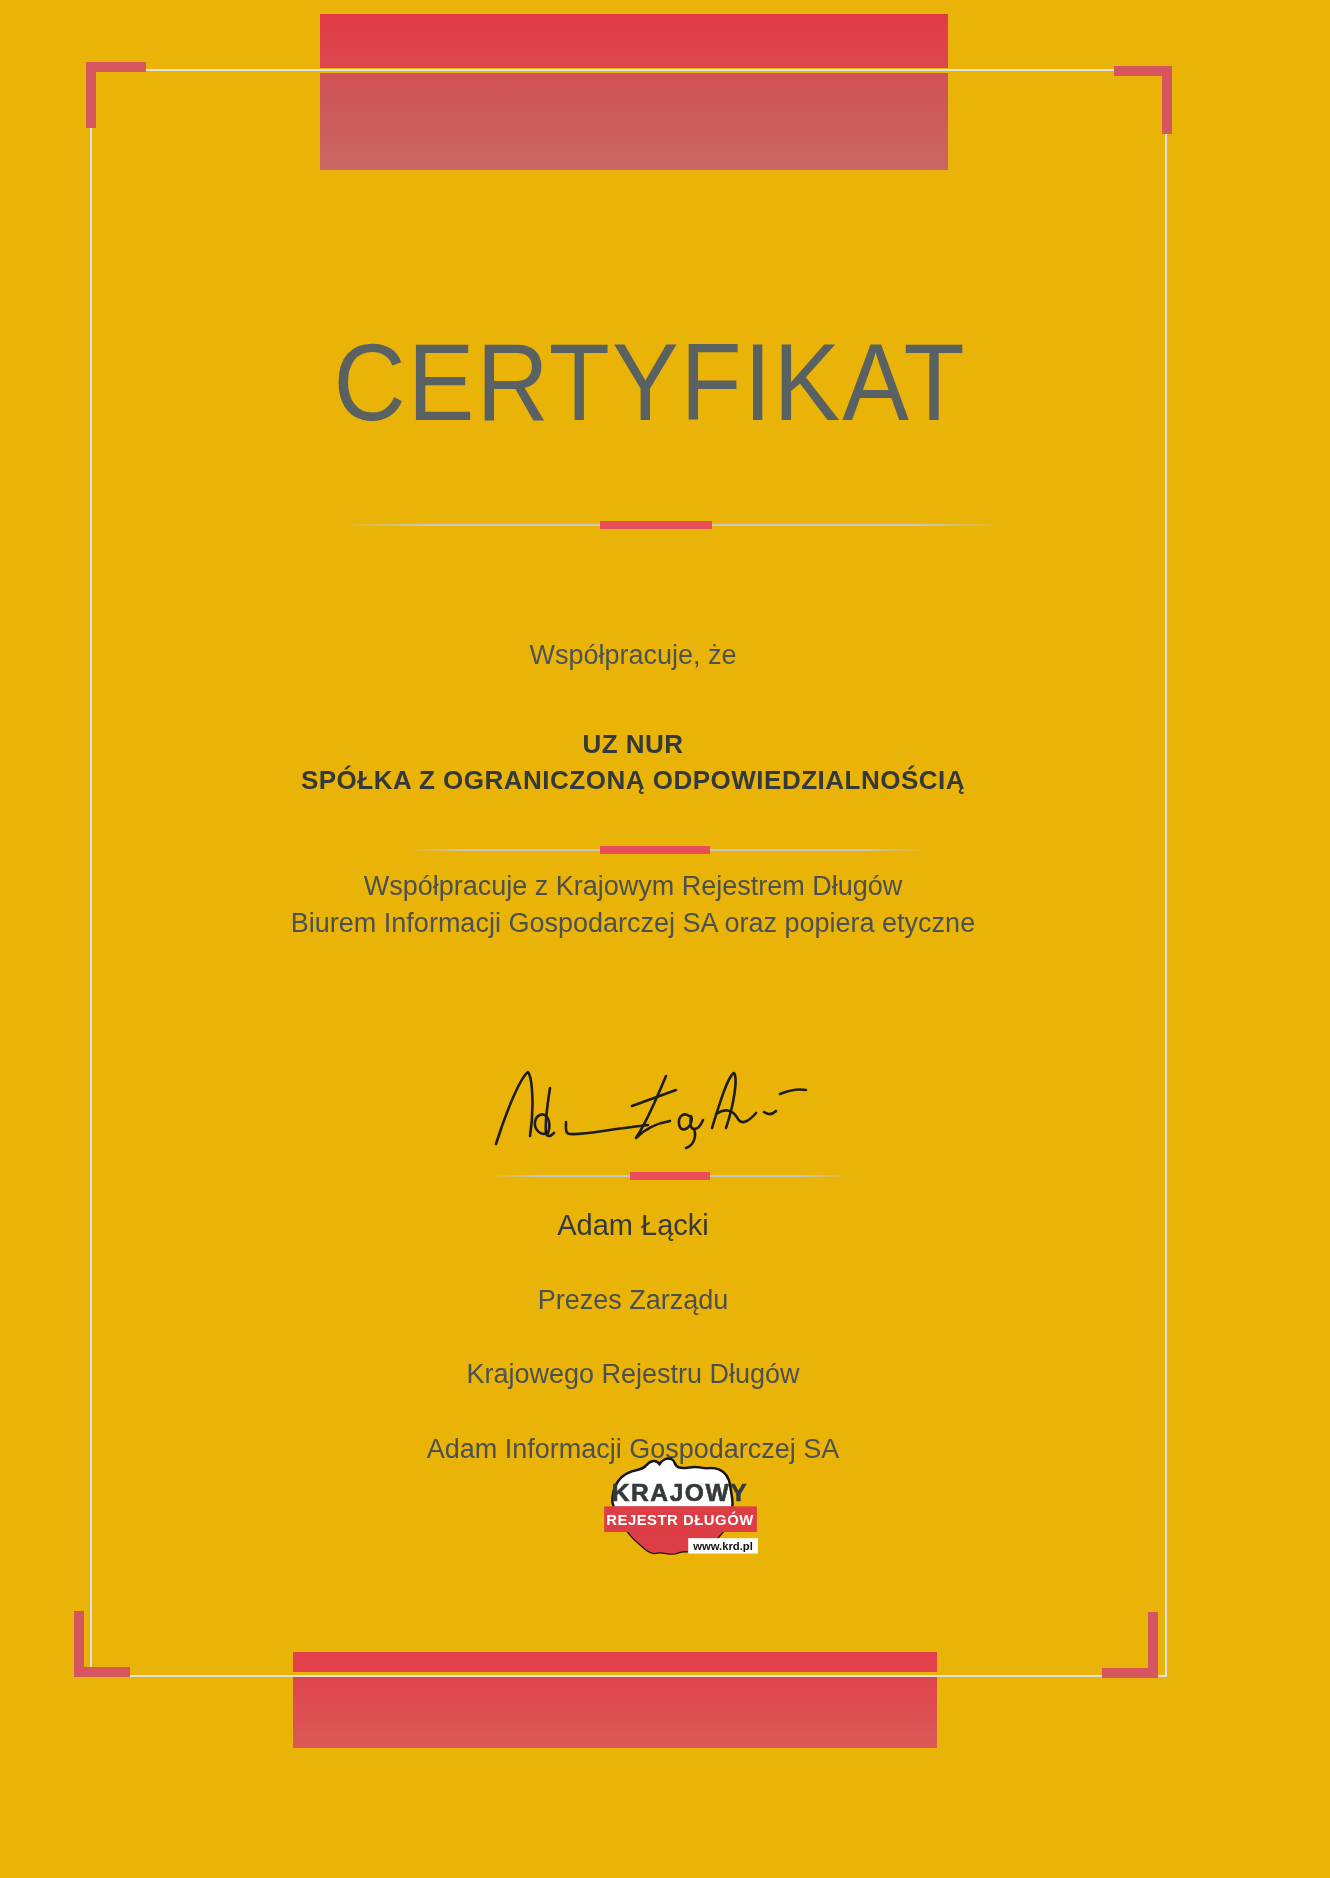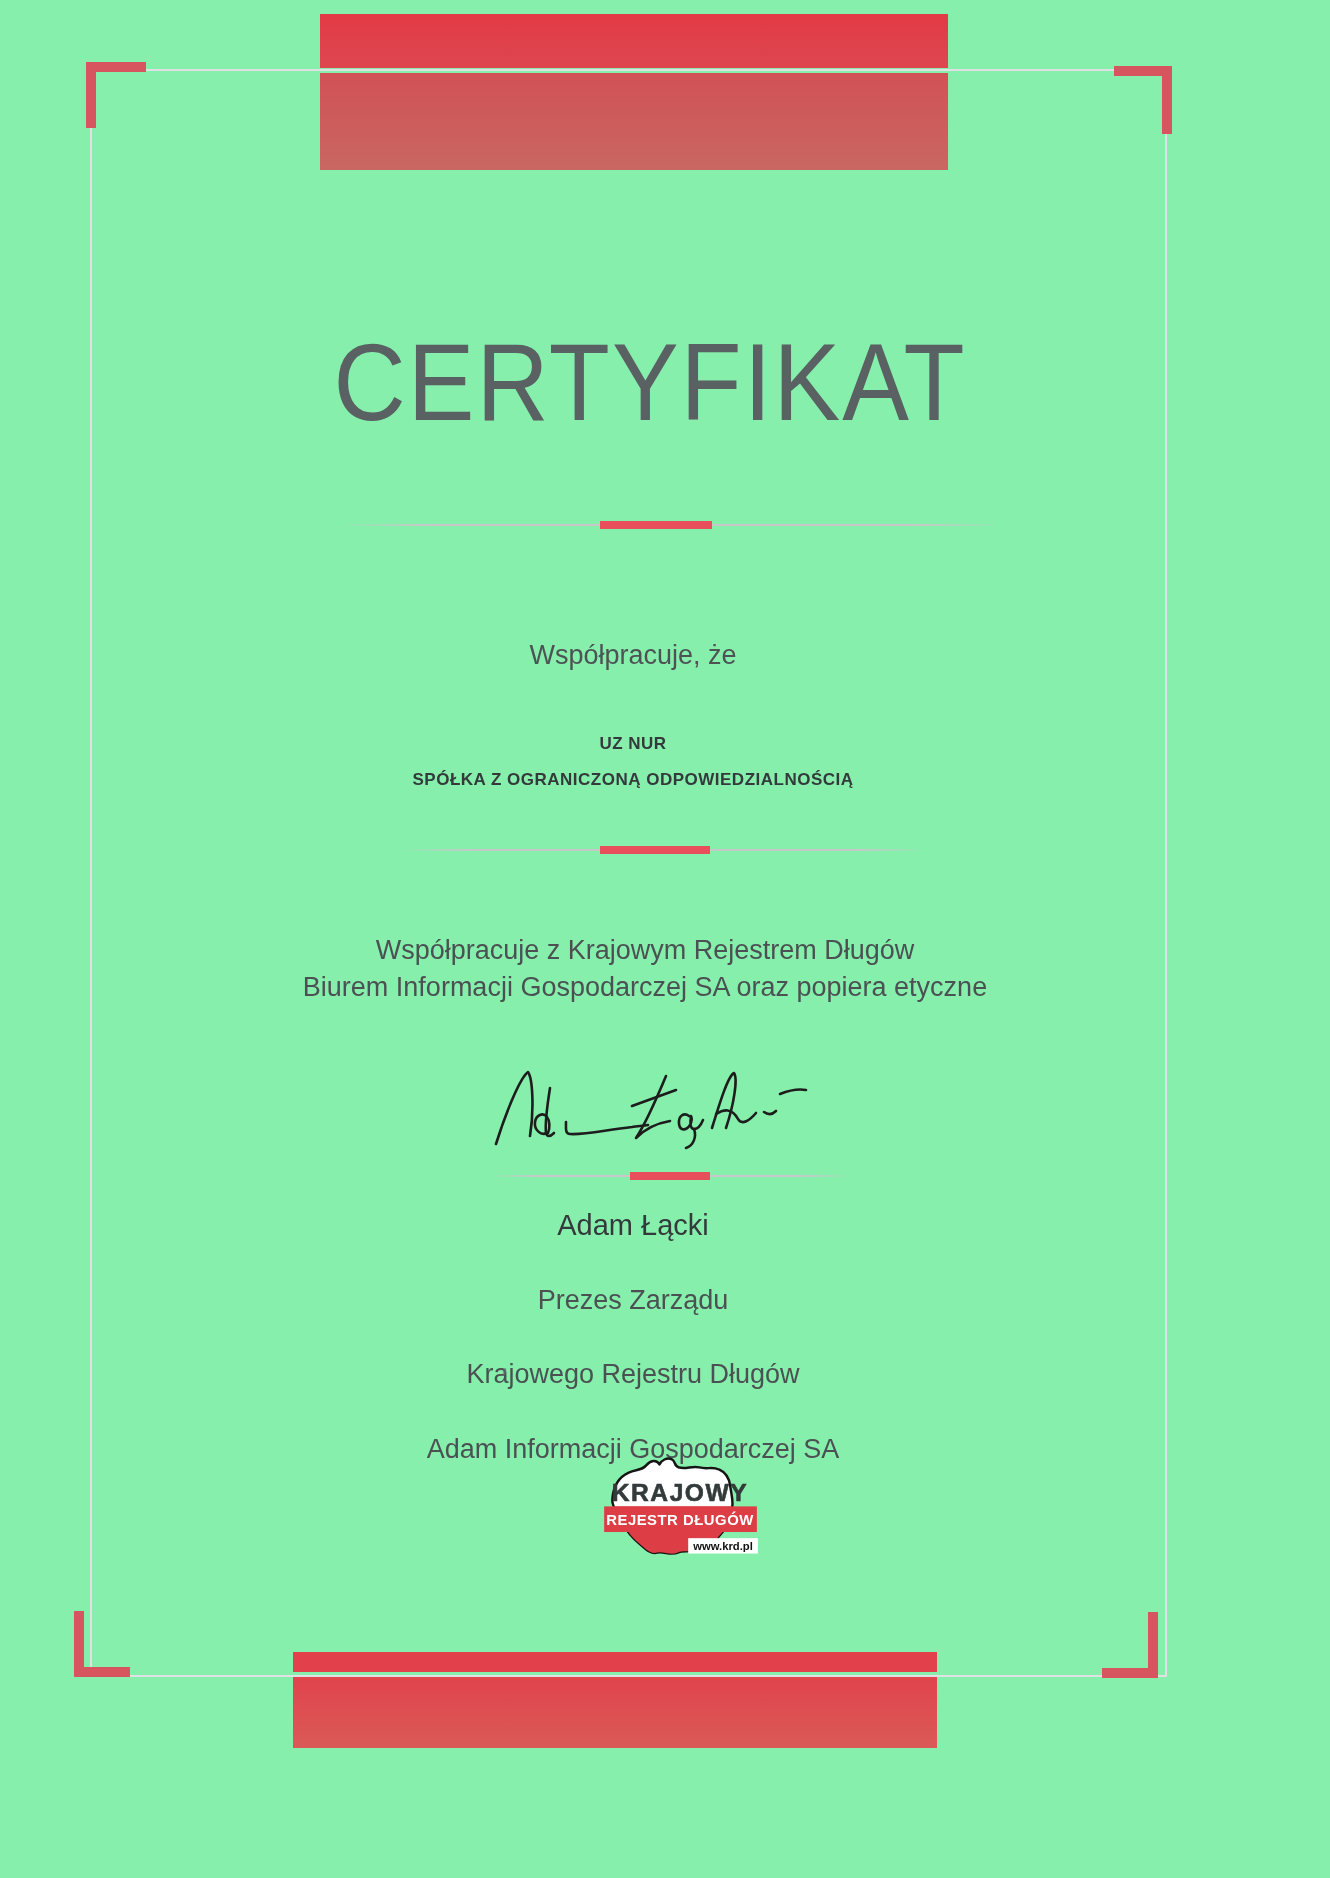--- a/index.html
+++ b/index.html
@@ -1,18 +1,18 @@
 <!DOCTYPE html>
 <html><head>
 <meta charset="utf-8">
 <style>
   html,body{margin:0;padding:0;background:#ffffff;}
   .page{
     position:relative;width:1330px;height:1878px;overflow:hidden;
-    background:#86efac;
+    background:#eab308;
     font-family:"Liberation Sans", sans-serif;
     color:#4b5153;
   }
   
   .frame{
     position:absolute;left:90px;top:69px;width:1073px;height:1604px;
     border:2px solid #dfe1e3;pointer-events:none;
   }
   .corner{position:absolute;border:0 solid #d6555e;}
   .corner.tl{left:86px;top:62px;width:50px;height:56px;border-top-width:10px;border-left-width:10px;}
@@ -37,23 +37,23 @@
   .rule-accent.a3{left:630px;top:1172px;width:80px;}
   
   .title{
     position:absolute;left:200px;top:326px;width:900px;text-align:center;
     font-size:100px;line-height:1;font-weight:200;color:#596163;
     letter-spacing:2px;transform:scaleY(1.1);transform-origin:top center;white-space:nowrap;
   }
   .statement{position:absolute;left:0;top:640px;width:1266px;text-align:center;
     font-size:27px;color:#4d5355;white-space:nowrap;}
   .company{position:absolute;left:0;top:726px;width:1266px;text-align:center;
-    font-size:17px;font-weight:bold;color:#343a3c;line-height:36px;letter-spacing:.5px;white-space:nowrap;}
-  .body-par{position:absolute;left:0;top:932px;width:1266px;text-align:center;
-    font-size:27px;color:#4b5153;line-height:37px;white-space:nowrap;padding-left:12px;}
+    font-size:26px;font-weight:bold;color:#343a3c;line-height:36px;letter-spacing:.5px;white-space:nowrap;}
+  .body-par{position:absolute;left:0;top:868px;width:1266px;text-align:center;
+    font-size:27px;color:#4b5153;line-height:37px;white-space:nowrap;}
   .sig-block{position:absolute;left:0;top:1208px;width:1266px;text-align:center;line-height:34.5px;white-space:nowrap;}
   .sig-name{font-size:29px;font-weight:normal;color:#343a3c;}
   .sig-line{font-size:27px;color:#4b5153;margin-top:40px;}
   .signature-svg{position:absolute;left:480px;top:1062px;width:330px;height:95px;}
   .logo-svg{position:absolute;left:598px;top:1452px;width:164px;height:118px;}
   .scan-dot{position:absolute;left:503px;top:1368px;width:3px;height:7px;background:#6a6f70;
     opacity:.55;transform:rotate(12deg);border-radius:2px;}
 </style>
 </head>
 <body>

